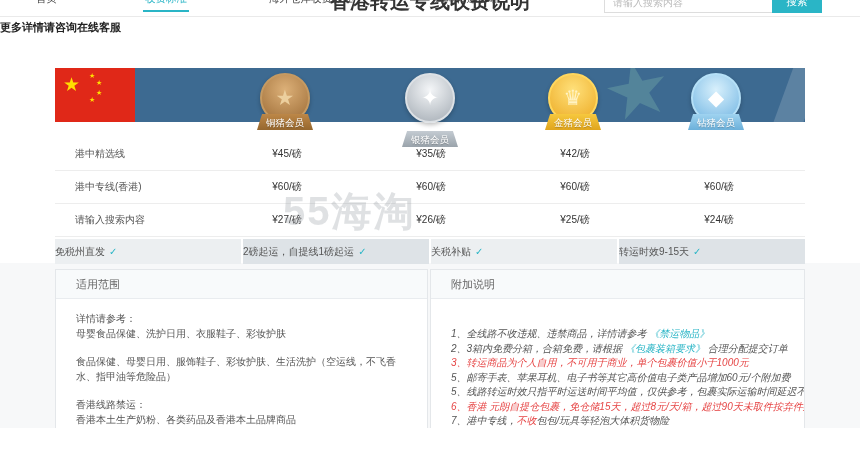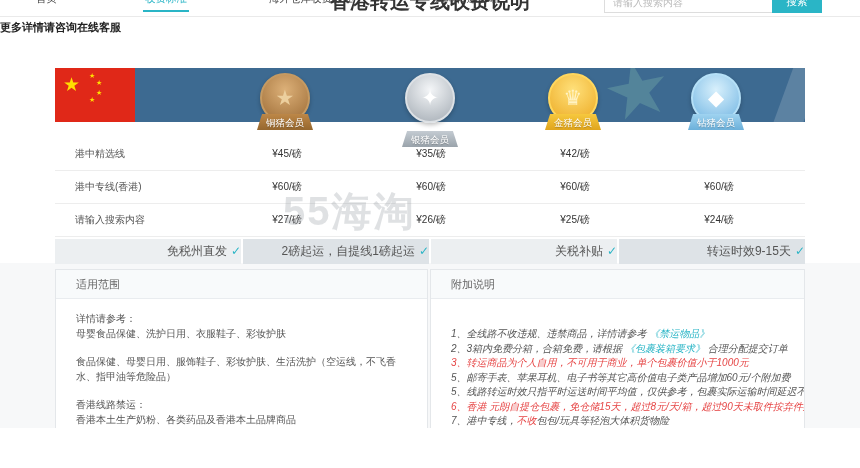--- a/index.html
+++ b/index.html
@@ -57,21 +57,21 @@
   .medal.diamond .circle{background:radial-gradient(circle at 50% 32%,#d8f0fc,#6fb4e2);border:2px solid #b5e0f7;color:#fff;}
   .medal.diamond .banner{background:linear-gradient(#9fd3f0,#6cb0da);}
 
   .table-body{background:#fff;padding-top:16px;}
   .prow{display:grid;grid-template-columns:160px 144px 144px 144px 144px;height:32px;align-items:center;
     border-bottom:1px solid #ededed;font-size:10px;}
   .prow .lbl{padding-left:20px;color:#555;}
   .prow .price{text-align:center;color:#333;}
 
   .tabs{display:flex;margin-top:2px;}
-  .tab{flex:1;height:25px;line-height:25px;text-align:right;font-size:12px;color:#555;background:#eceff1;white-space:nowrap;}
+  .tab{flex:1;height:25px;line-height:25px;text-align:left;font-size:10px;color:#555;background:#eceff1;white-space:nowrap;}
   .tab:nth-child(even){background:#dee3e7;}
   .tab + .tab{margin-left:2px;}
   .tab .check{color:#2ab5c6;font-weight:bold;margin-left:4px;}
 
   .cols{display:flex;gap:2px;margin-top:5px;position:relative;z-index:2;}
   .col{background:#fff;border:1px solid #e4e7ea;box-sizing:border-box;height:216px;overflow:hidden;}
   .col-left{width:373px;}
   .col-right{flex:1;}
   .col-h{height:28px;line-height:28px;padding-left:20px;font-size:11px;color:#666;
     background:#f8fafb;border-bottom:1px solid #e9ecef;}

